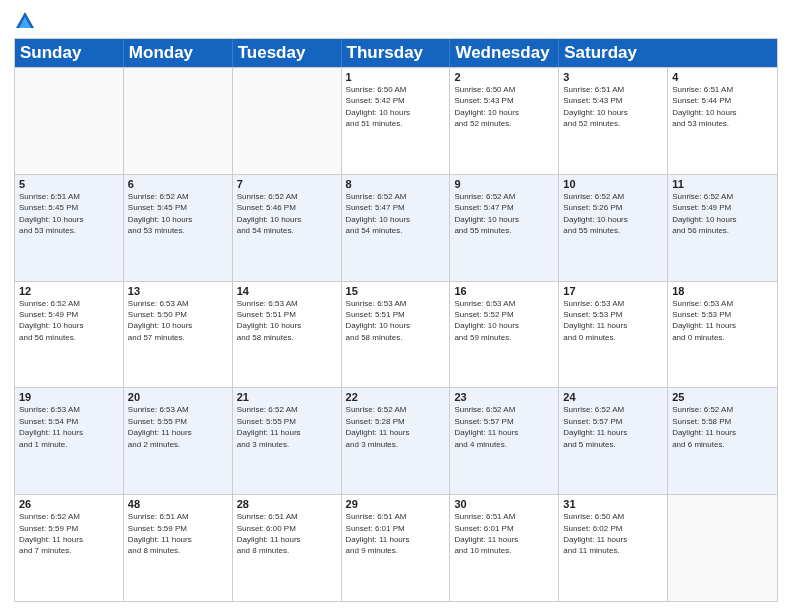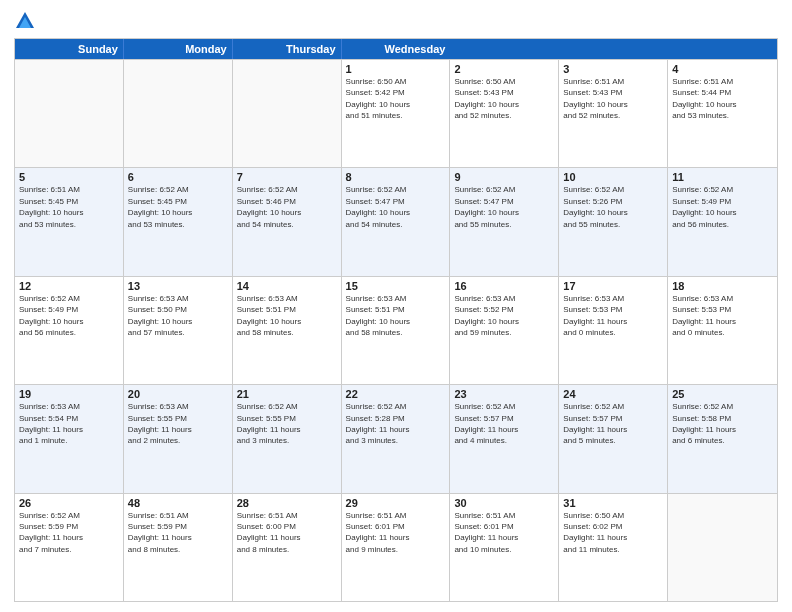--- a/index.html
+++ b/index.html
@@ -61,24 +61,24 @@
       flex-direction: column;
       border: 1px solid #ccc;
     }
     .cal-header {
       display: grid;
       grid-template-columns: repeat(7, 1fr);
       background: #1565c0;
     }
     .cal-header-cell {
       color: #fff;
-      font-size: 11px;
+      font-size: 17px;
       font-weight: bold;
       padding: 4px 5px;
-      text-align: right;
+      text-align: left;
       border-right: 1px solid #3a7bd5;
     }
     .cal-header-cell:last-child { border-right: none; }
     .cal-body {
       flex: 1;
       display: flex;
       flex-direction: column;
     }
     .cal-row {
       display: grid;
@@ -129,22 +129,24 @@
     <div class="title-area">
       <div class="month-title"></div>
       <div class="location-title"></div>
     </div>
   </div>
 
   <div class="calendar">
     <div class="cal-header">
     <div class="cal-header-cell">Sunday</div>
         <div class="cal-header-cell">Monday</div>
+        <div class="cal-header-cell">Tuesday</div>
         <div class="cal-header-cell">Thursday</div>
         <div class="cal-header-cell">Wednesday</div>
+        <div class="cal-header-cell">Saturday</div>
       </div>
     <div class="cal-body">
     <div class="cal-row">
           <div class="cal-cell empty"></div>
           <div class="cal-cell empty"></div>
           <div class="cal-cell empty"></div>
           <div class="cal-cell">
             <div class="day-num">1</div>
             <div class="cell-text">Sunrise: 6:50 AM</div>
             <div class="cell-text">Sunset: 5:42 PM</div>

